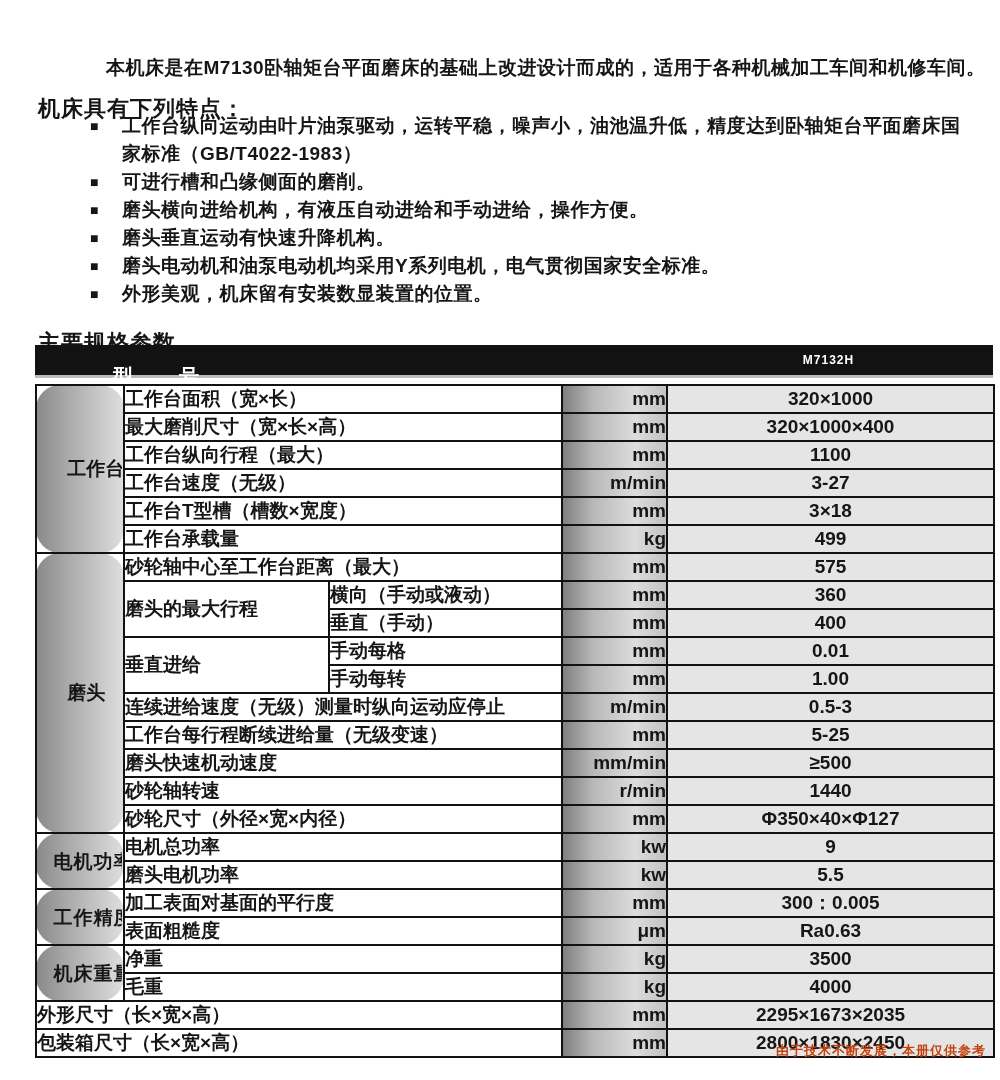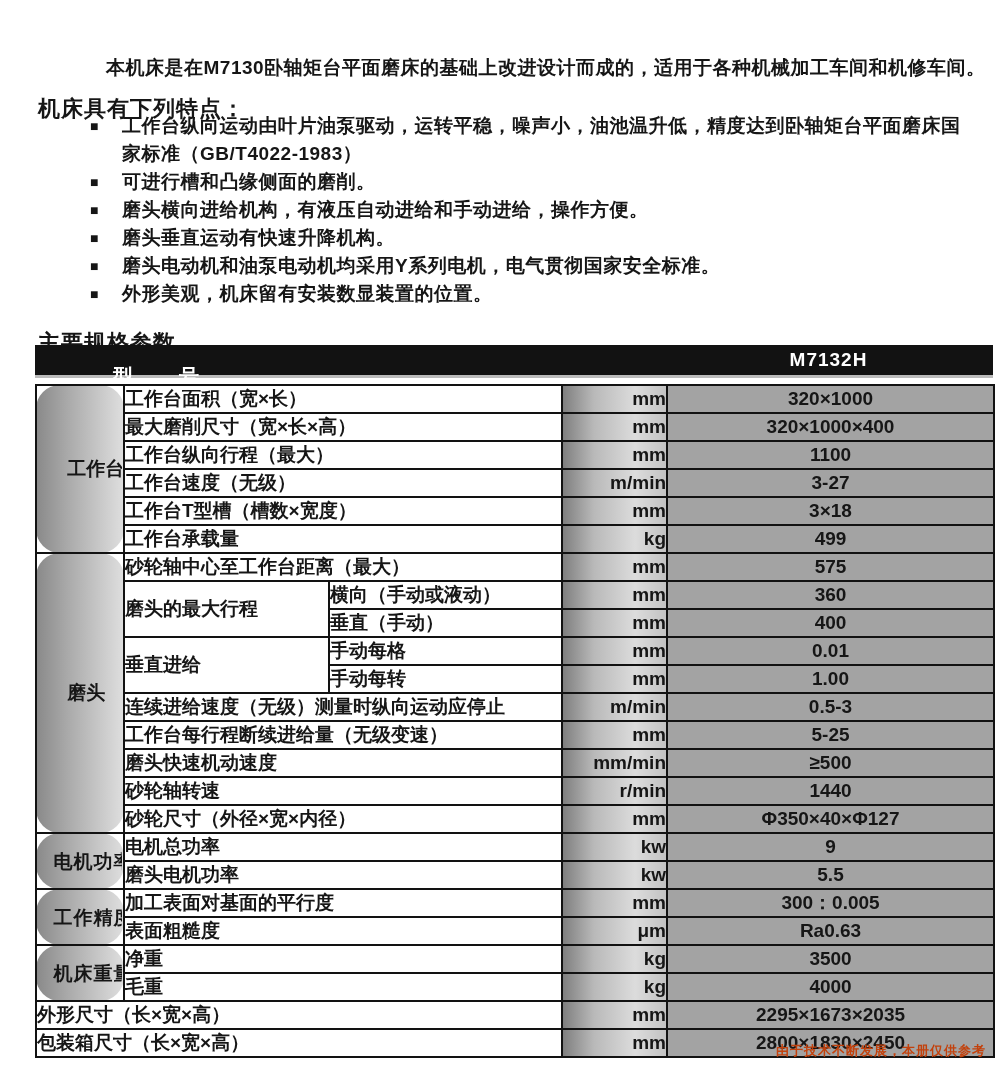--- a/index.html
+++ b/index.html
@@ -41,21 +41,21 @@
     position:absolute;top:345px;left:35px;width:958px;height:33px;
     background:#121212;color:#ffffff;
     border-bottom:3px solid #bbbbbb;box-sizing:border-box;
   }
   .model-label{
     position:absolute;left:78px;top:16px;line-height:30px;
     font-size:20px;font-weight:700;letter-spacing:2px;
   }
   .model-value{
     position:absolute;left:631px;width:325px;top:0;line-height:30px;
-    text-align:center;font-size:19px;font-weight:700;letter-spacing:1px;
+    text-align:center;font-size:12px;font-weight:700;letter-spacing:1px;
   }
   
   table.specs{
     position:absolute;top:384px;left:35px;width:958px;
     border-collapse:collapse;table-layout:fixed;
   }
   table.specs td{
     border:2px solid #121212;
     height:25.3px;
     font-size:19px;font-weight:600;
@@ -68,21 +68,21 @@
   .stack{display:inline-block;text-align:center;}
   .w1{width:1.35em;line-height:38px;}
   .w2{width:2.8em;line-height:25px;letter-spacing:1px;}
   td.param{padding-left:28px;text-align:left;}
   td.param-sub{padding-left:18px;text-align:left;}
   td.span-left{padding-left:64px;text-align:left;}
   td.unit{
     background:linear-gradient(90deg,#7f7f7f 0%,#b9b9b9 30%,#dcdcdc 70%,#c2c2c2 100%);
     text-align:right;
   }
-  td.value{text-align:center;background:#a3a3a3;}
+  td.value{text-align:center;background:#e5e5e5;}
   
   .footer-note{
     position:absolute;top:1042px;right:14px;
     font-size:13px;font-weight:700;color:#c2410c;letter-spacing:1px;
   }
 </style>
 </head>
 <body>
 
 <div class="doc">

